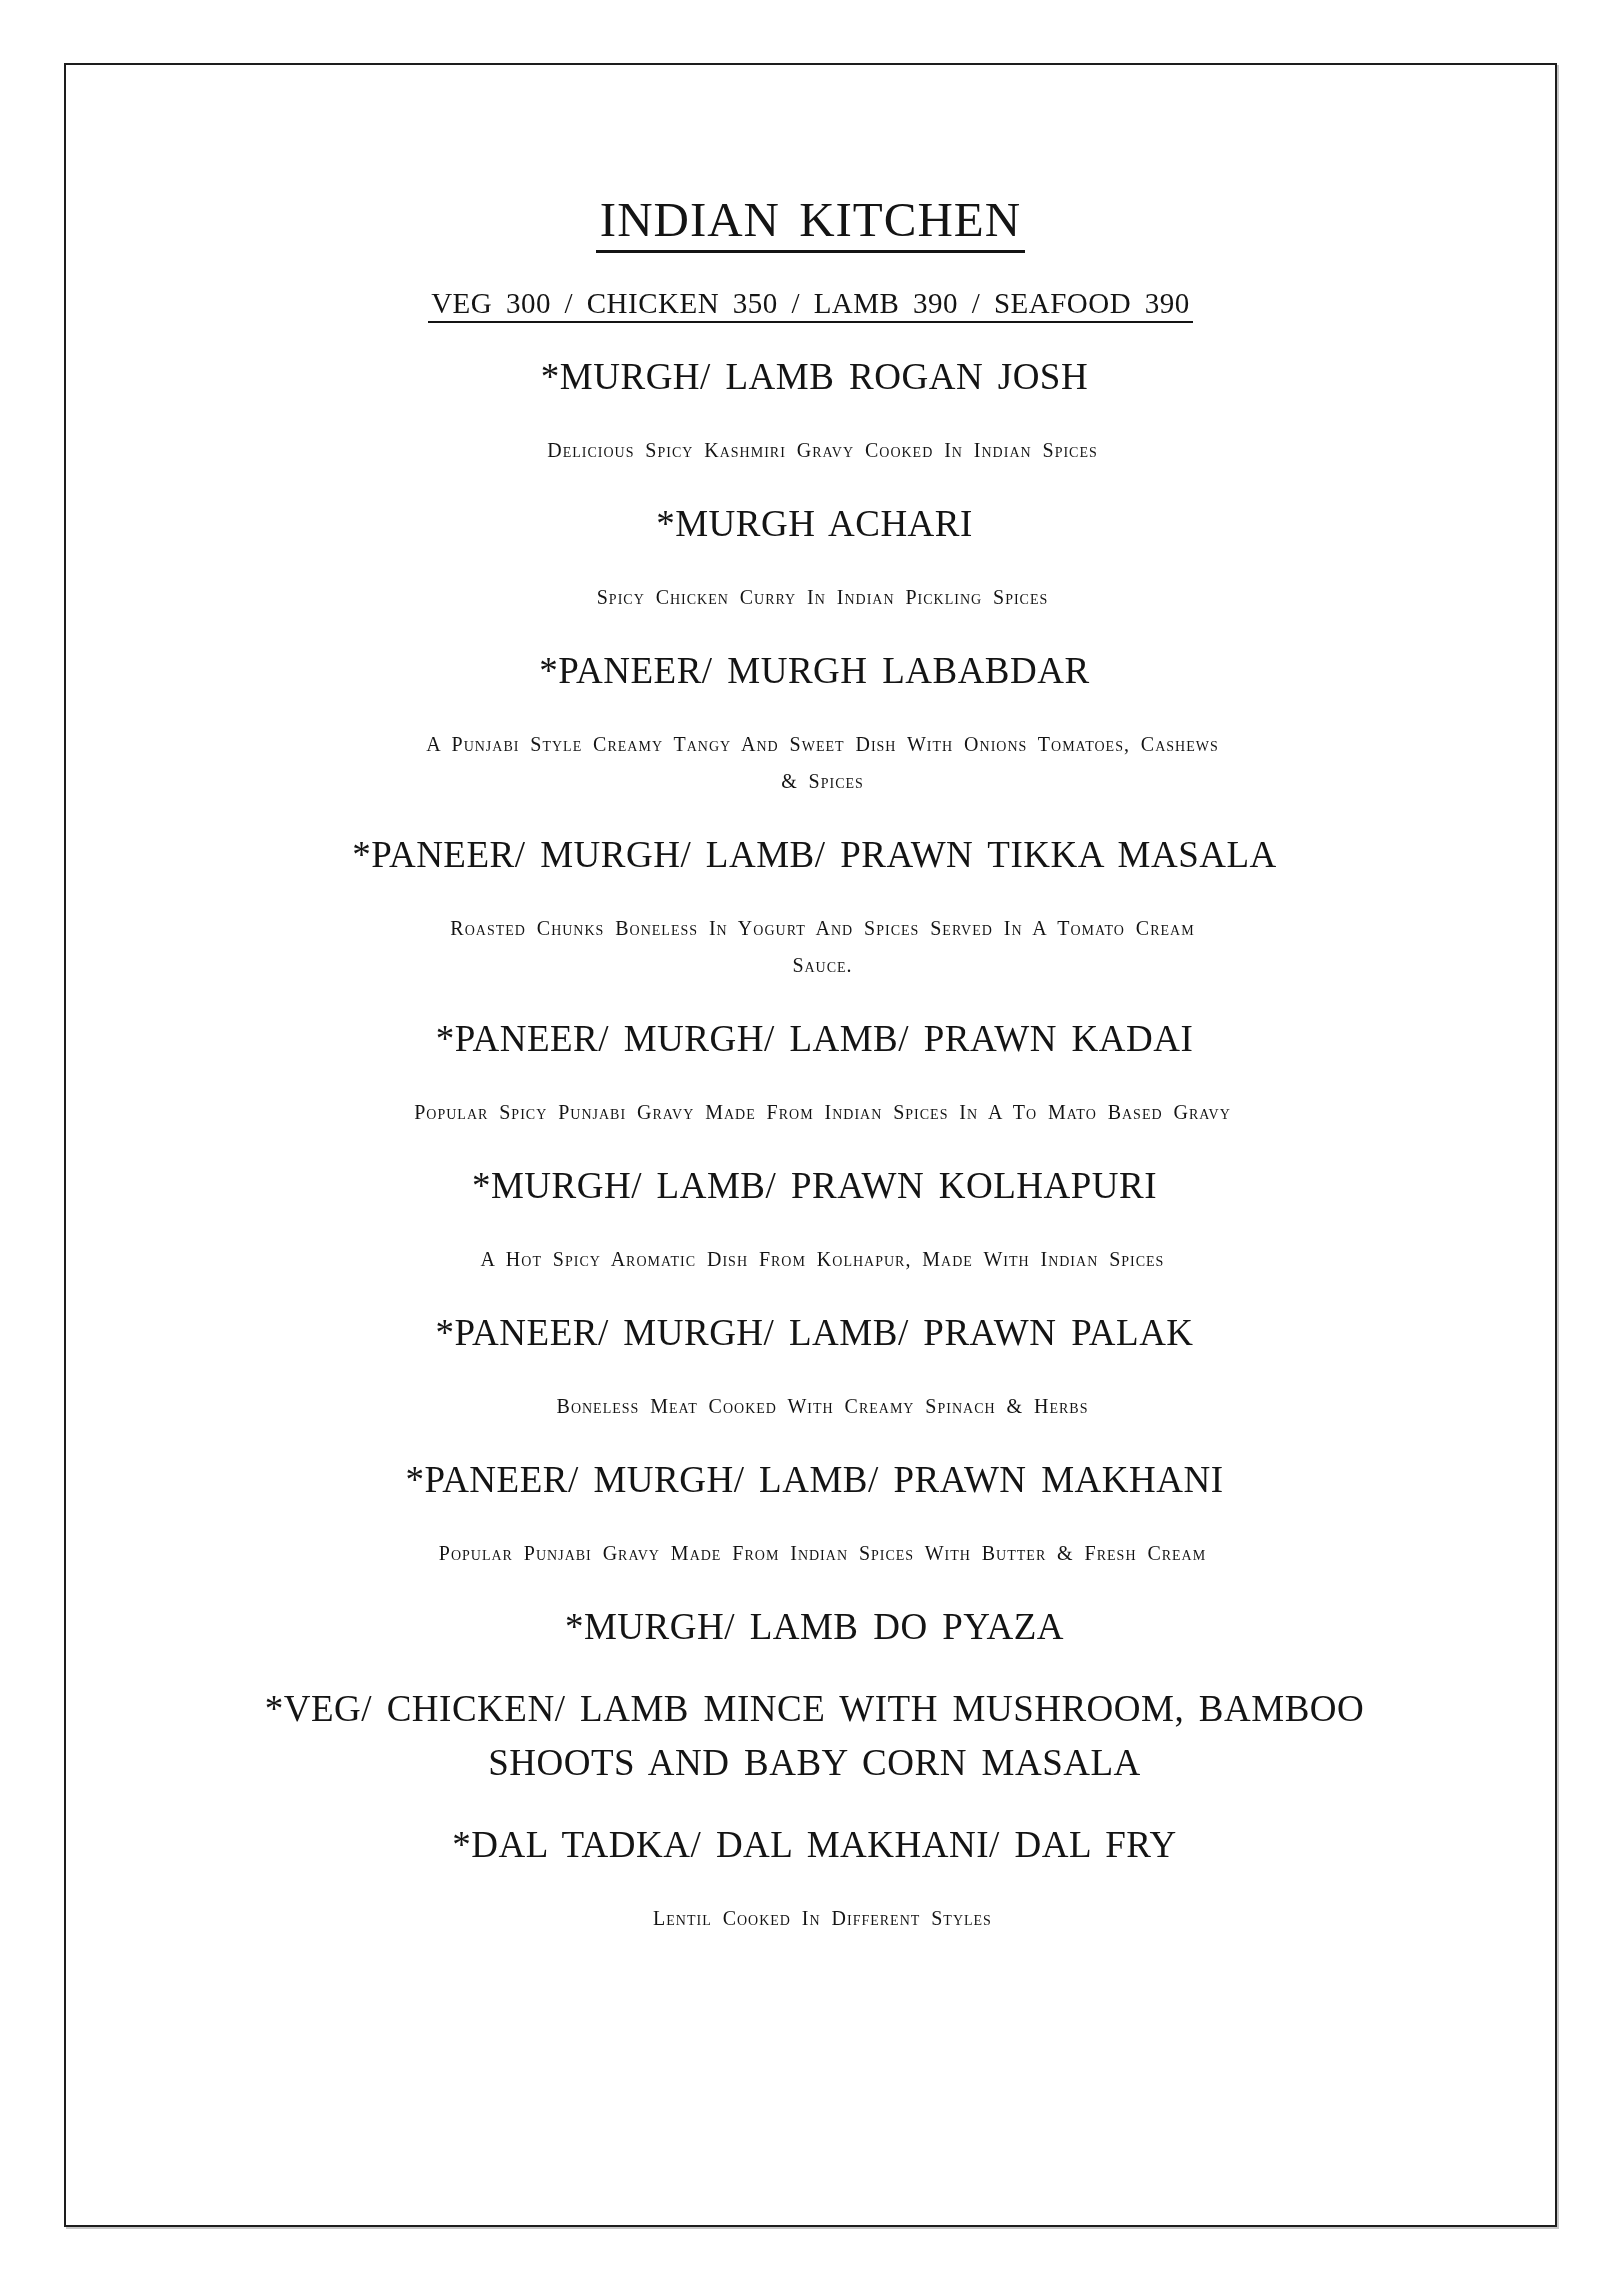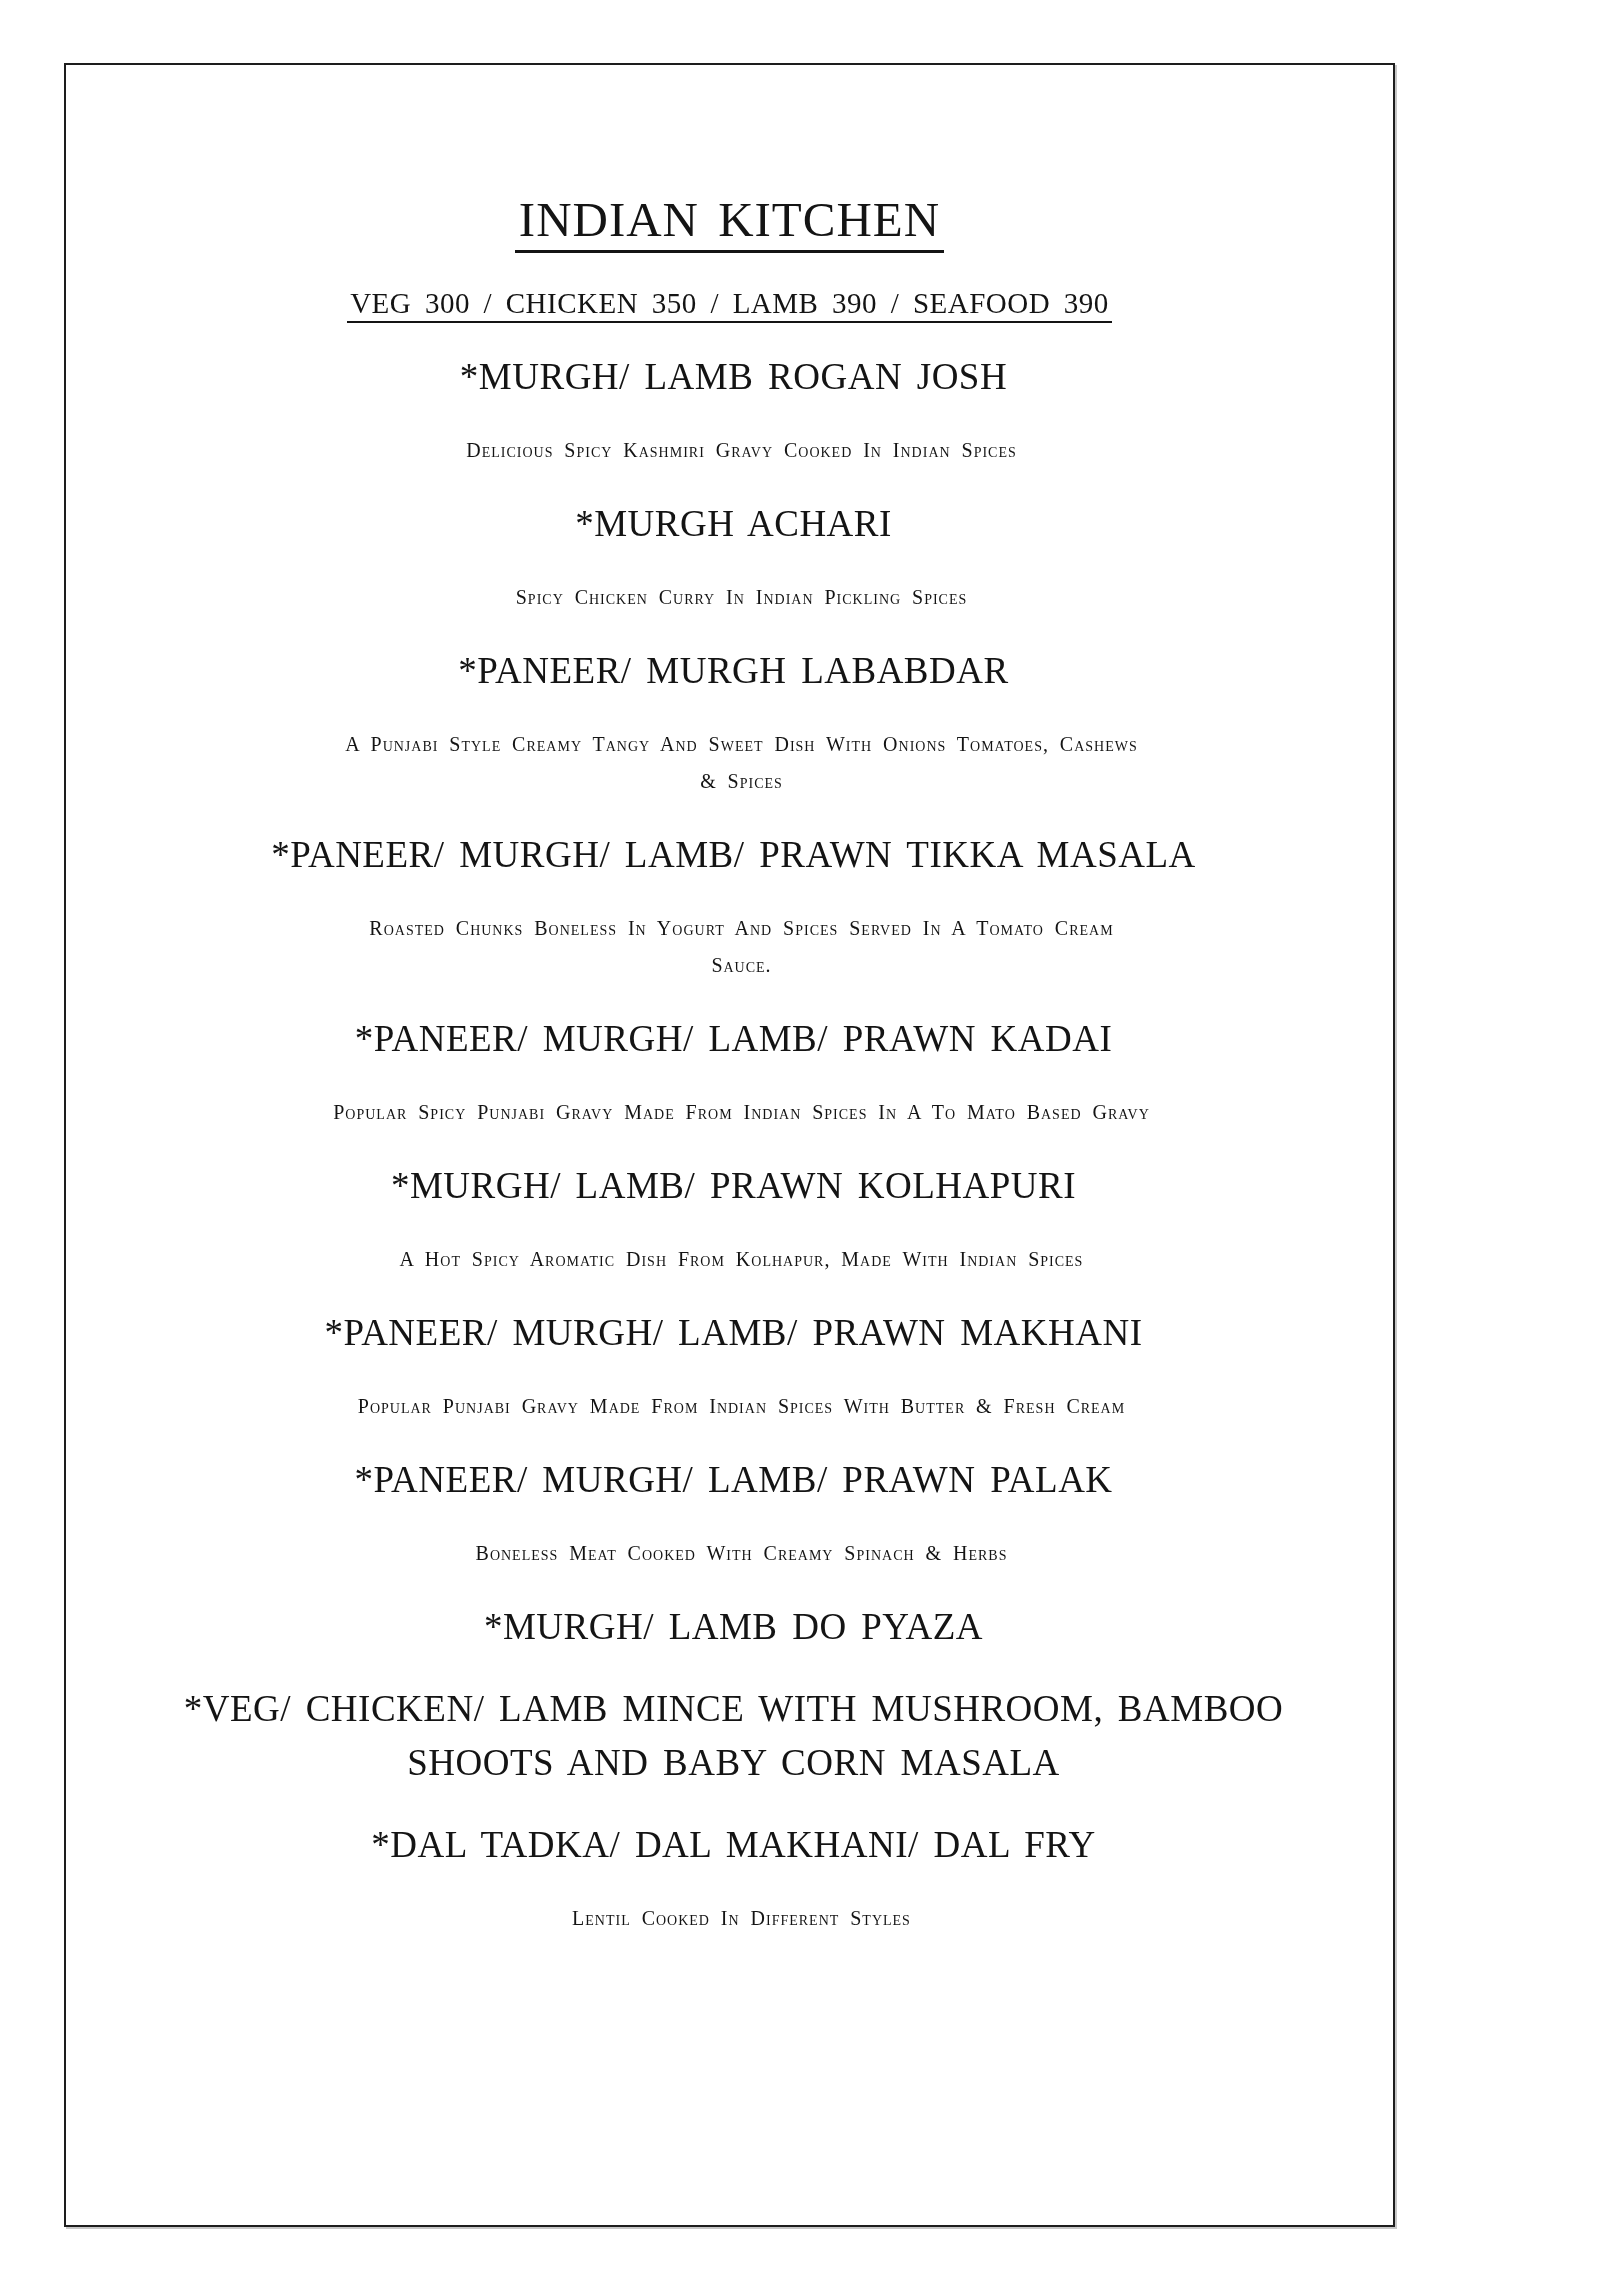--- a/index.html
+++ b/index.html
@@ -11,21 +11,21 @@
     width: 1620px;
     height: 2293px;
     position: relative;
     font-family: "Liberation Serif", "DejaVu Serif", serif;
     color: #141414;
   }
   .frame {
     position: absolute;
     left: 64px;
     top: 63px;
-    width: 1331px;
+    width: 1493px;
     height: 2164px;
     box-sizing: border-box;
     border: 2px solid #1d1d1d;
     box-shadow: 2px 2px 0 rgba(130,130,130,0.45);
     text-align: center;
     padding-top: 125px;
     overflow: hidden;
   }
   .title {
     margin: 0 0 35px 0;
@@ -110,27 +110,27 @@
     <div class="dish">*PANEER/ MURGH/ LAMB/ PRAWN KADAI</div>
     <div class="desc">Popular Spicy Punjabi Gravy Made From Indian Spices In A To Mato Based Gravy</div>
   </section>
 
   <section class="item">
     <div class="dish">*MURGH/ LAMB/ PRAWN KOLHAPURI</div>
     <div class="desc">A Hot Spicy Aromatic Dish From Kolhapur, Made With Indian Spices</div>
   </section>
 
   <section class="item">
-    <div class="dish">*PANEER/ MURGH/ LAMB/ PRAWN MAKHANI</div>
-    <div class="desc">Popular Punjabi Gravy Made From Indian Spices With Butter &amp; Fresh Cream</div>
+    <div class="dish">*PANEER/ MURGH/ LAMB/ PRAWN PALAK</div>
+    <div class="desc">Boneless Meat Cooked With Creamy Spinach &amp; Herbs</div>
   </section>
 
   <section class="item">
-    <div class="dish">*PANEER/ MURGH/ LAMB/ PRAWN PALAK</div>
-    <div class="desc">Boneless Meat Cooked With Creamy Spinach &amp; Herbs</div>
+    <div class="dish">*PANEER/ MURGH/ LAMB/ PRAWN MAKHANI</div>
+    <div class="desc">Popular Punjabi Gravy Made From Indian Spices With Butter &amp; Fresh Cream</div>
   </section>
 
   <section class="item">
     <div class="dish">*MURGH/ LAMB DO PYAZA</div>
   </section>
 
   <section class="item">
     <div class="dish">*VEG/ CHICKEN/ LAMB MINCE WITH MUSHROOM, BAMBOO
 SHOOTS AND BABY CORN MASALA</div>
   </section>

